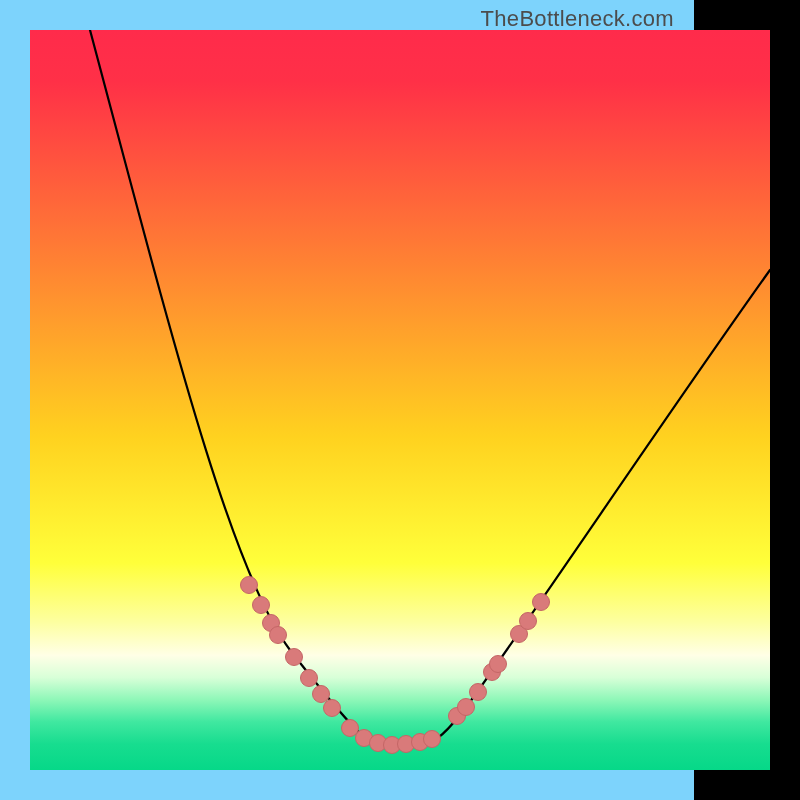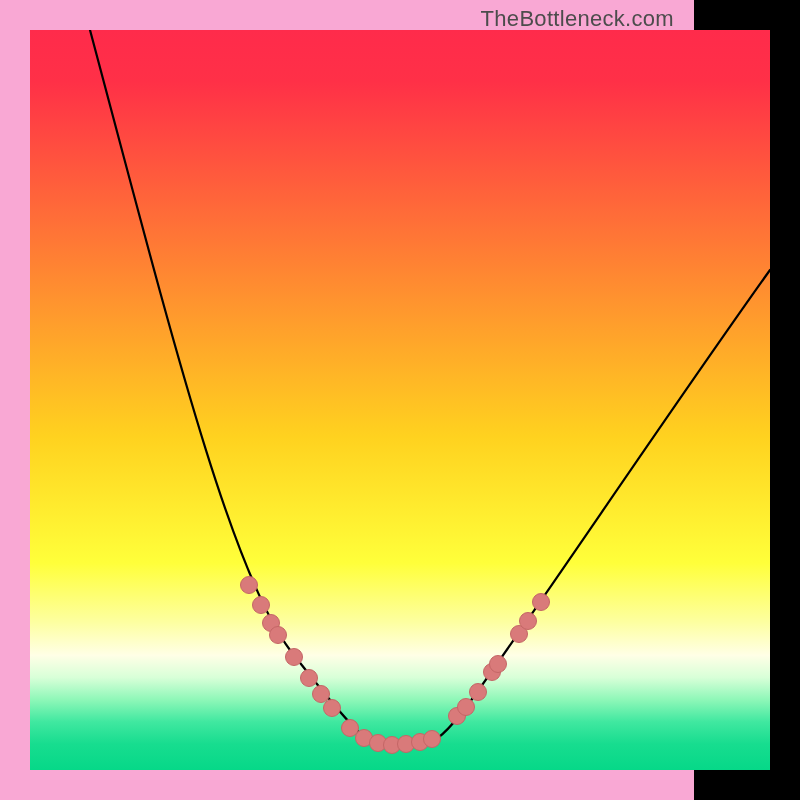--- a/index.html
+++ b/index.html
@@ -8,21 +8,21 @@
     width: 800px;
     height: 800px;
     background: #000;
     overflow: hidden;
     font-family: Arial, Helvetica, sans-serif;
   }
   .stage {
     position: relative;
     width: 694px;
     height: 800px;
-    background: #f9a8d4;
+    background: #7dd3fc;
   }
   .plot-area {
     position: absolute;
     left: 30px;
     top: 30px;
     width: 740px;
     height: 740px;
     overflow: hidden;
   }
   .gradient {

